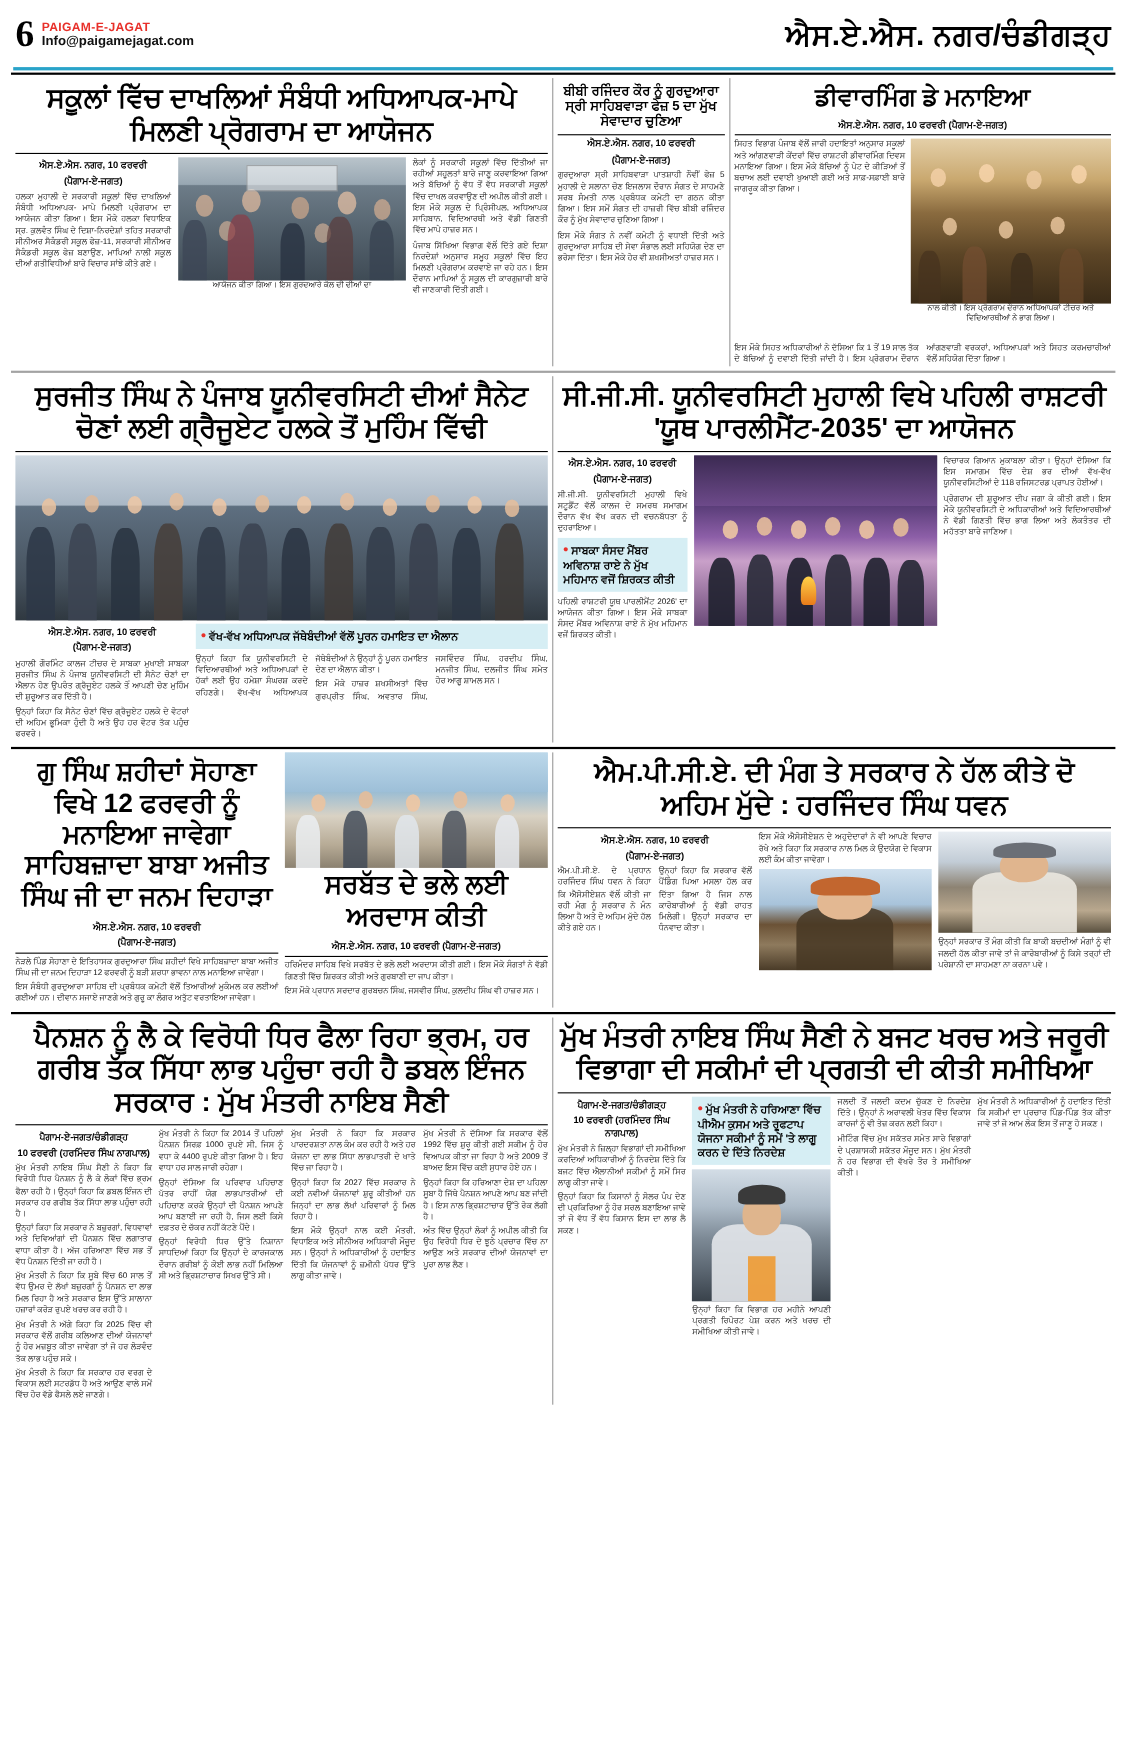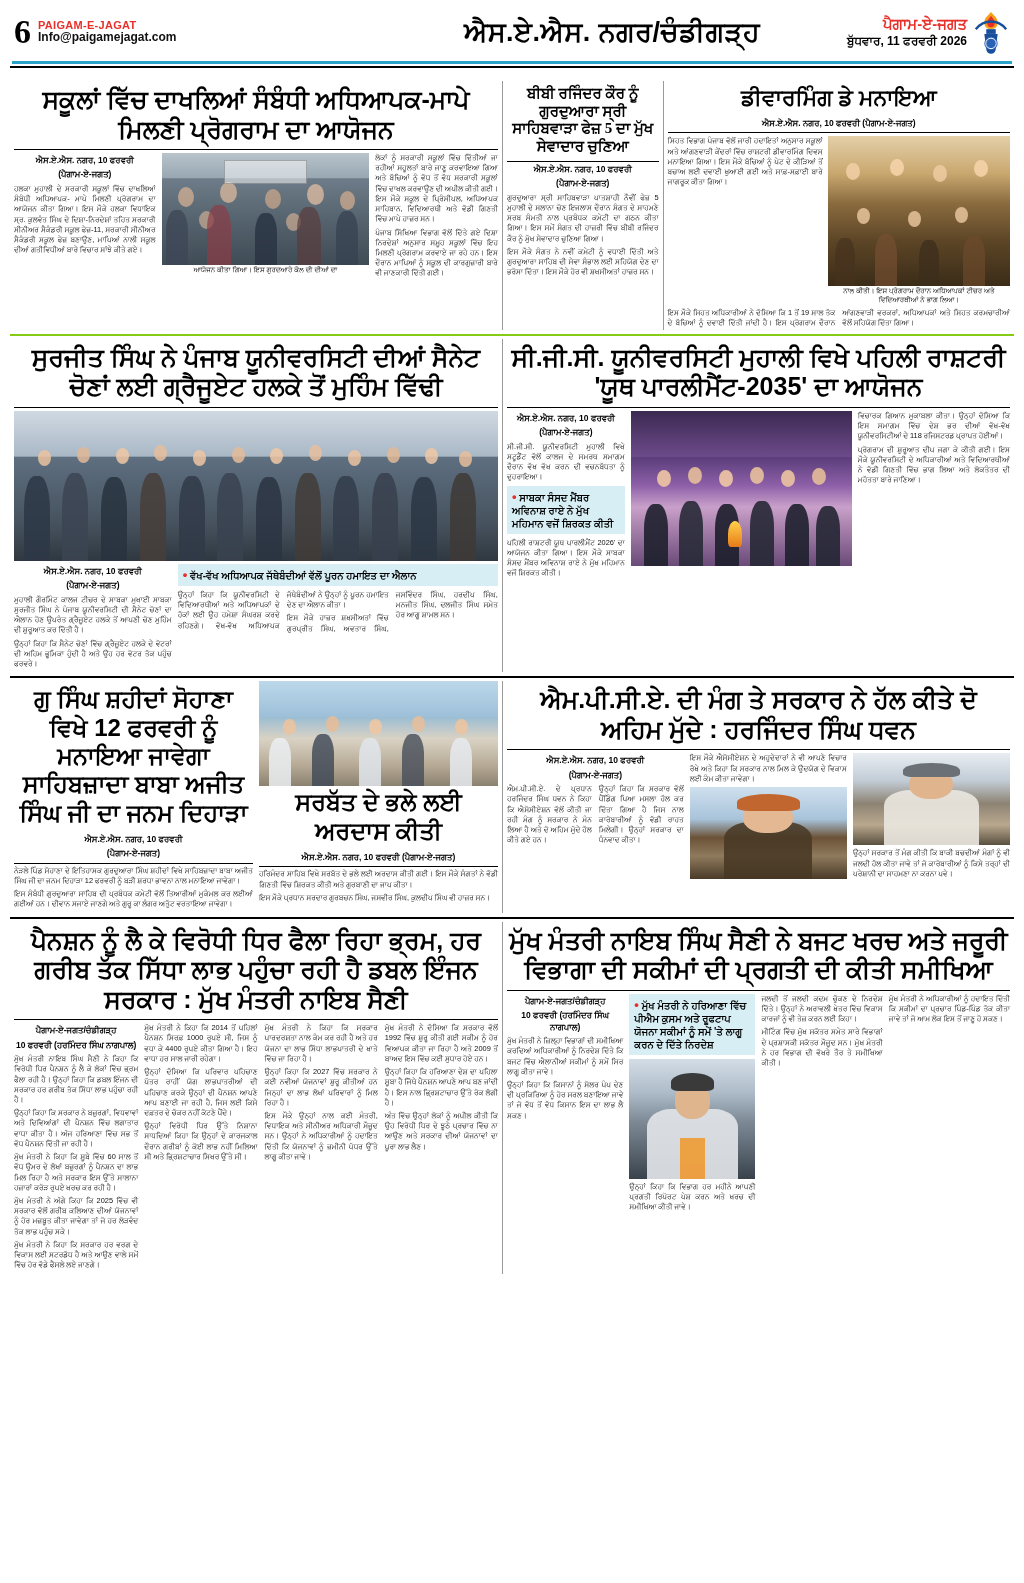--- a/index.html
+++ b/index.html
@@ -32,21 +32,21 @@
   
   .hr { border:0; border-top:1px solid #000; margin:0; }
 
   .headline {
     font-weight:bold; text-align:center; line-height:1.18;
     padding:4px 2px 5px 2px;
   }
   .h-xl { font-size:25px; }
   .h-lg { font-size:22px; }
   .h-md { font-size:24px; }
-  .h-sm { font-size:15px;font-family:Liberation Serif, serif; }
+  .h-sm { font-size:12px; }
 
   .byline { text-align:center; font-size:8.5px; font-weight:bold; line-height:1.35; margin:2px 0 3px 0; }
 
   .body-col {
     font-size:7.4px; line-height:1.38; text-align:justify;
     text-justify:inter-word; hyphens:auto; word-spacing:-0.3px;
     color:#111;
   }
   .cols2 { column-count:2; column-gap:7px; }
   .cols3 { column-count:3; column-gap:7px; }
@@ -99,40 +99,25 @@
 
   <div class="masthead">
     <div class="mh-left">
       <div class="pageno">6</div>
       <div class="mh-brand">
         <div class="brand-name">PAIGAM-E-JAGAT</div>
         <div class="brand-mail">Info@paigamejagat.com</div>
       </div>
     </div>
     <div class="mh-center">ਐਸ.ਏ.ਐਸ. ਨਗਰ/ਚੰਡੀਗੜ੍ਹ</div>
-    <div class="mh-right">
-      <div class="mh-right-txt">
-        <div class="mh-title2">ਪੈਗਾਮ-ਏ-ਜਗਤ</div>
-        <div class="mh-date">ਬੁੱਧਵਾਰ, 11 ਫਰਵਰੀ 2026</div>
-      </div>
-      <svg class="torch" viewBox="0 0 40 46">
-        <path d="M20 2c3 4 7 6 7 11 0 5-3 7-7 7s-7-2-7-7c0-5 4-7 7-11z" fill="#f6a01a"></path>
-        <path d="M20 6c1.6 2.6 4 4 4 7.5 0 3-1.8 4.6-4 4.6s-4-1.6-4-4.6c0-3.5 2.4-4.9 4-7.5z" fill="#e8302a"></path>
-        <rect x="15" y="20" width="10" height="5" fill="#1a4f9c"></rect>
-        <path d="M13 25h14l-2 16a5 5 0 0 1-10 0z" fill="#1a4f9c"></path>
-        <circle cx="20" cy="35" r="7" fill="#2a63b5"></circle>
-        <circle cx="20" cy="35" r="5.5" fill="none" stroke="#fff" stroke-width="1"></circle>
-        <path d="M4 20c5-6 12-8 16-8s11 2 16 8" fill="none" stroke="#1a4f9c" stroke-width="2.5"></path>
-      </svg>
-    </div>
   </div>
   <div class="rule-top"></div>
   <div style="height:2px"></div>
 
-  <div class="tbl" style="border-top:2px solid #000; padding-top:13px;">
+  <div class="tbl" style="border-top:2px solid #000; padding-top:3px;">
     <div class="tr">
 
       <div class="td" style="width:49%">
         <div class="headline h-xl">ਸਕੂਲਾਂ ਵਿੱਚ ਦਾਖਲਿਆਂ ਸੰਬੰਧੀ ਅਧਿਆਪਕ-ਮਾਪੇ ਮਿਲਣੀ ਪ੍ਰੋਗਰਾਮ ਦਾ ਆਯੋਜਨ</div>
         <hr class="hr">
         <div style="display:flex; gap:6px; margin-top:3px;">
           <div style="width:30%">
             <div class="byline">ਐਸ.ਏ.ਐਸ. ਨਗਰ, 10 ਫਰਵਰੀ</div>
             <div class="byline">(ਪੈਗਾਮ-ਏ-ਜਗਤ)</div>
             <div class="body-col">
@@ -205,29 +190,29 @@
               <div class="rowfig">
                 <i style="left:4%;width:20px;height:48px;background:rgba(70,50,30,.7)"></i>
                 <i style="left:26%;width:22px;height:52px;background:rgba(120,80,50,.65)"></i>
                 <i style="left:50%;width:20px;height:46px;background:rgba(60,45,28,.75)"></i>
                 <i style="left:74%;width:22px;height:50px;background:rgba(110,75,45,.65)"></i>
               </div>
             </div>
             <div class="cap">ਨਾਲ ਕੀਤੀ। ਇਸ ਪ੍ਰੋਗਰਾਮ ਦੌਰਾਨ ਅਧਿਆਪਕਾਂ ਟੀਚਰ ਅਤੇ ਵਿਦਿਆਰਥੀਆਂ ਨੇ ਭਾਗ ਲਿਆ।</div>
           </div>
         </div>
-        <div class="body-col cols2" style="margin-top:2px">
+        <div class="body-col cols2" style="margin-top:15px">
           <p>ਇਸ ਮੌਕੇ ਸਿਹਤ ਅਧਿਕਾਰੀਆਂ ਨੇ ਦੱਸਿਆ ਕਿ 1 ਤੋਂ 19 ਸਾਲ ਤੱਕ ਦੇ ਬੱਚਿਆਂ ਨੂੰ ਦਵਾਈ ਦਿੱਤੀ ਜਾਂਦੀ ਹੈ। ਇਸ ਪ੍ਰੋਗਰਾਮ ਦੌਰਾਨ ਆਂਗਣਵਾੜੀ ਵਰਕਰਾਂ, ਅਧਿਆਪਕਾਂ ਅਤੇ ਸਿਹਤ ਕਰਮਚਾਰੀਆਂ ਵੱਲੋਂ ਸਹਿਯੋਗ ਦਿੱਤਾ ਗਿਆ।</p>
         </div>
       </div>
 
     </div>
   </div>
 
-  <div class="tbl" style="border-top:2px solid #84cc16; margin-top:4px; padding-top:3px;">
+  <div class="tbl" style="border-top:2px solid #a3a3a3; margin-top:4px; padding-top:3px;">
     <div class="tr">
 
       <div class="td" style="width:49%">
         <div class="headline h-xl">ਸੁਰਜੀਤ ਸਿੰਘ ਨੇ ਪੰਜਾਬ ਯੂਨੀਵਰਸਿਟੀ ਦੀਆਂ ਸੈਨੇਟ ਚੋਣਾਂ ਲਈ ਗ੍ਰੈਜੂਏਟ ਹਲਕੇ ਤੋਂ ਮੁਹਿੰਮ ਵਿੱਢੀ</div>
         <hr class="hr">
         <div class="photo ph-grp2" style="height:150px; margin-top:3px">
           <div class="blobs">
             <i style="left:5%;top:26%;width:13px;height:16px;background:rgba(235,195,160,.85)"></i>
             <i style="left:13%;top:24%;width:13px;height:16px;background:rgba(225,185,150,.85)"></i>
             <i style="left:21%;top:25%;width:13px;height:16px;background:rgba(240,200,165,.85)"></i>

